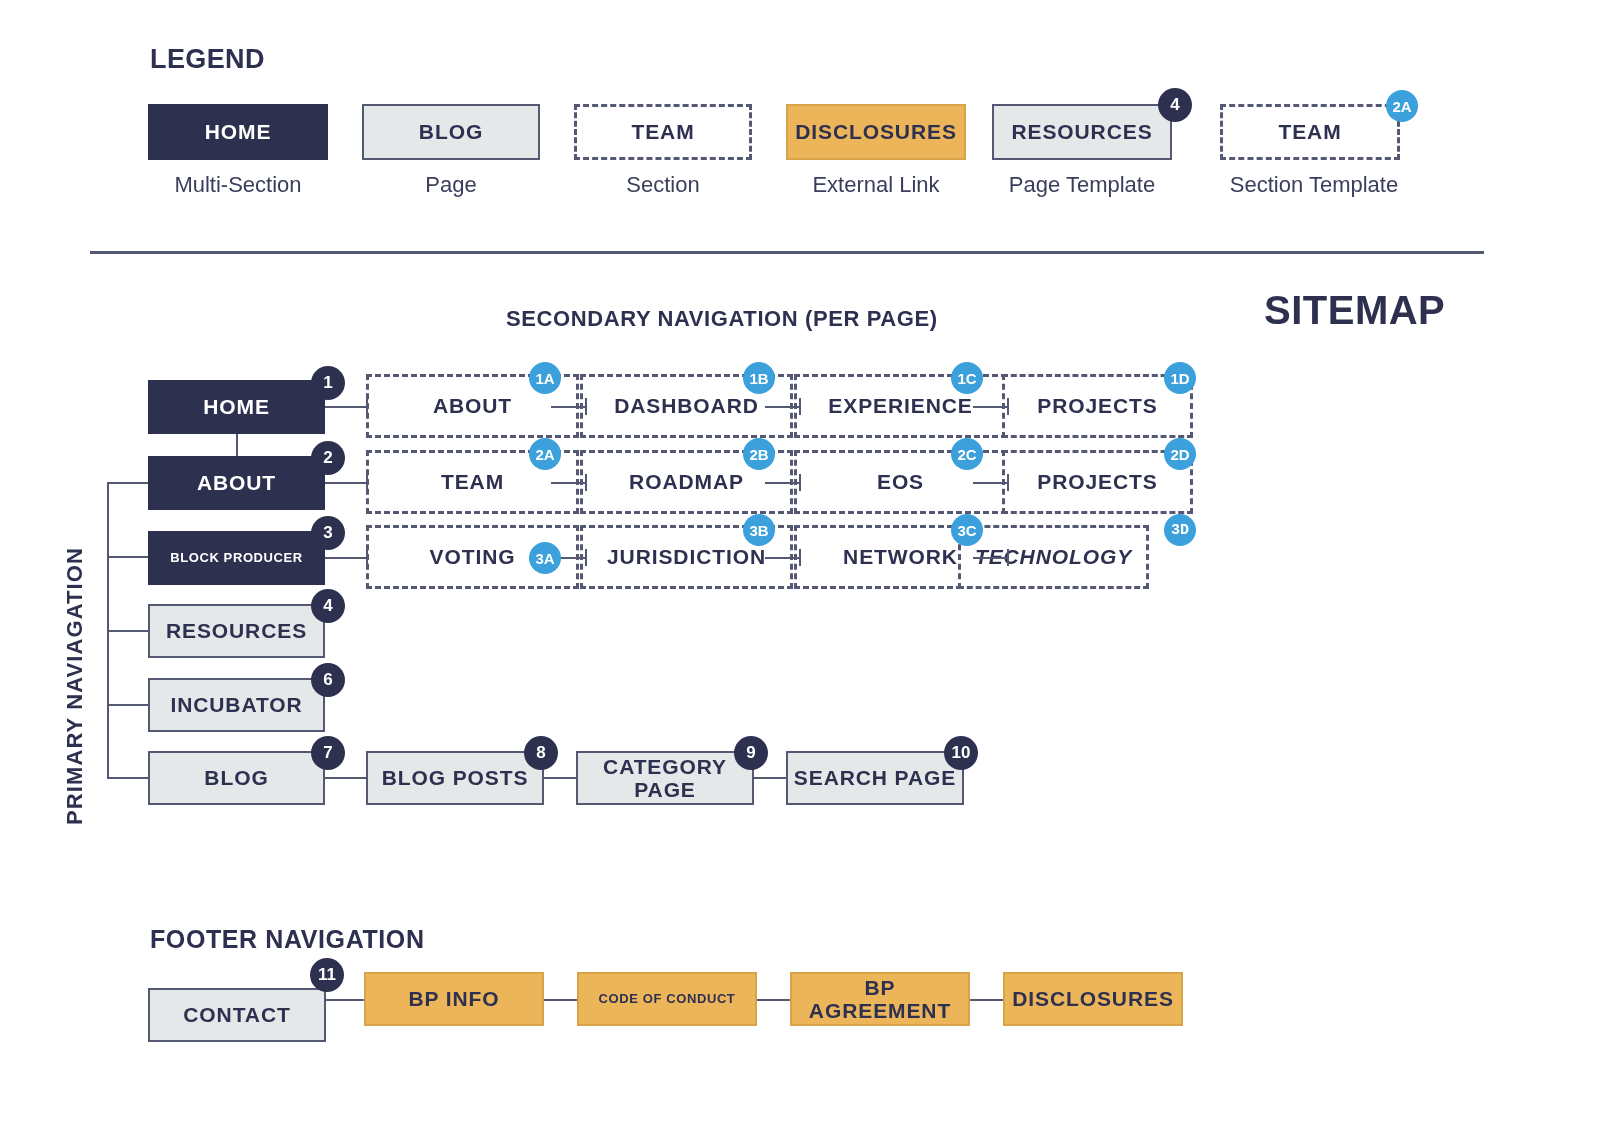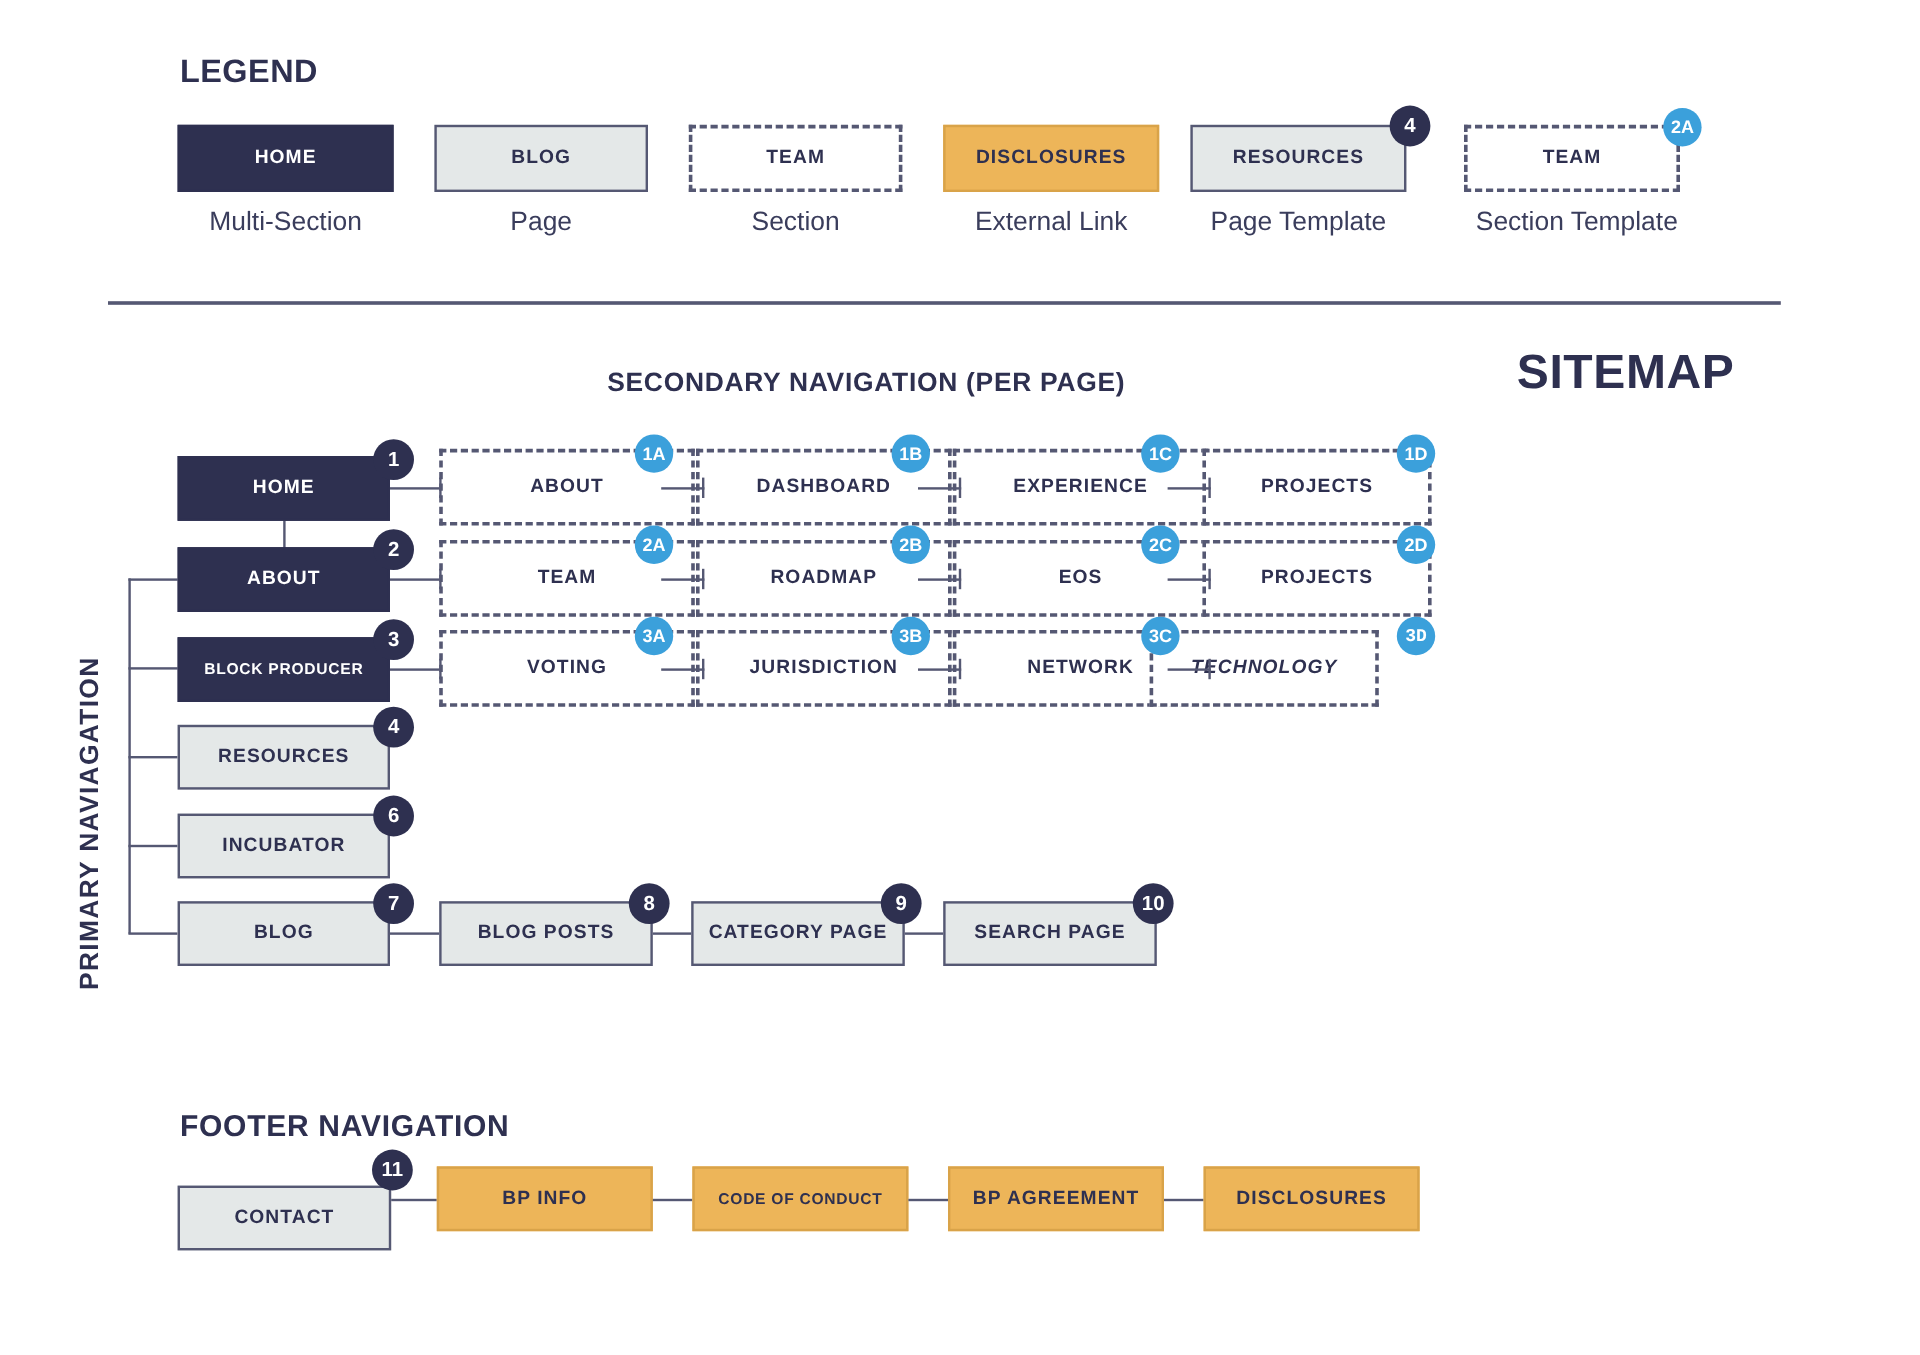--- a/index.html
+++ b/index.html
@@ -69,21 +69,21 @@
     white-space: nowrap;
   }
 
   
   .node {
     position: absolute;
     box-sizing: border-box;
     display: flex;
     align-items: center;
     justify-content: center;
-    font-size: 16px;
+    font-size: 21px;
     font-weight: bold;
     letter-spacing: 0.9px;
     text-align: center;
     line-height: 1.1;
   }
   .node.dark {
     background: #2e3050;
     border: 2px solid #2e3050;
     color: #ffffff;
   }
@@ -283,21 +283,21 @@
   <div class="line h" style="left:551px; top:482px; width:36px;"></div>
   <div class="line cap" style="left:585px; top:474px; height:17px;"></div>
   <div class="line h" style="left:765px; top:482px; width:36px;"></div>
   <div class="line cap" style="left:799px; top:474px; height:17px;"></div>
   <div class="line h" style="left:973px; top:482px; width:36px;"></div>
   <div class="line cap" style="left:1007px; top:474px; height:17px;"></div>
 
   <div class="node section" style="left:366px; top:525px; width:213px; height:64px;">
     <span>VOTING</span>
   </div>
-  <div class="badge blue sz-md" style="left:529px; top:514px;">3A</div>
+  <div class="badge blue sz-md" style="left:529px; top:542px;">3A</div>
 
   <div class="node section" style="left:580px; top:525px; width:213px; height:64px;">
     <span>JURISDICTION</span>
   </div>
   <div class="badge blue sz-md" style="left:743px; top:514px;">3B</div>
 
   <div class="node section" style="left:794px; top:525px; width:213px; height:64px;text-align:center;">
     <span>NETWORK</span>
   </div>
   <div class="badge blue sz-md" style="left:951px; top:514px;">3C</div>

